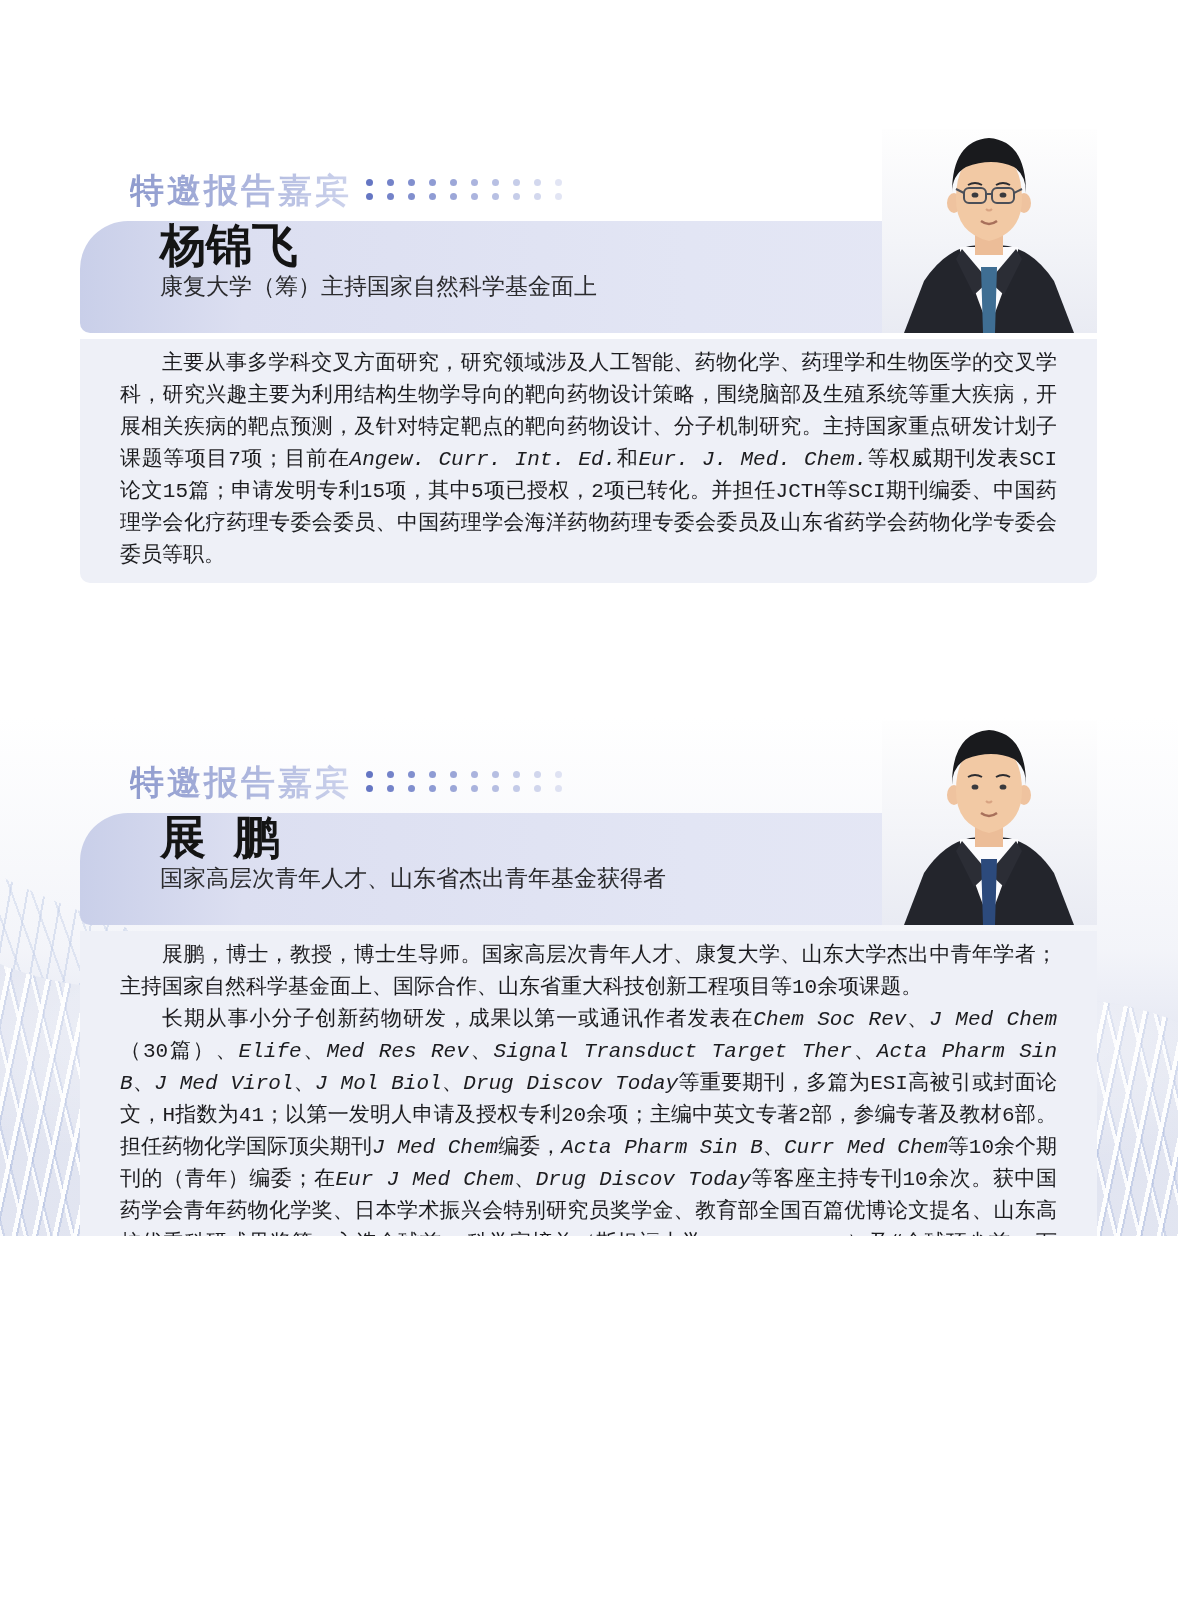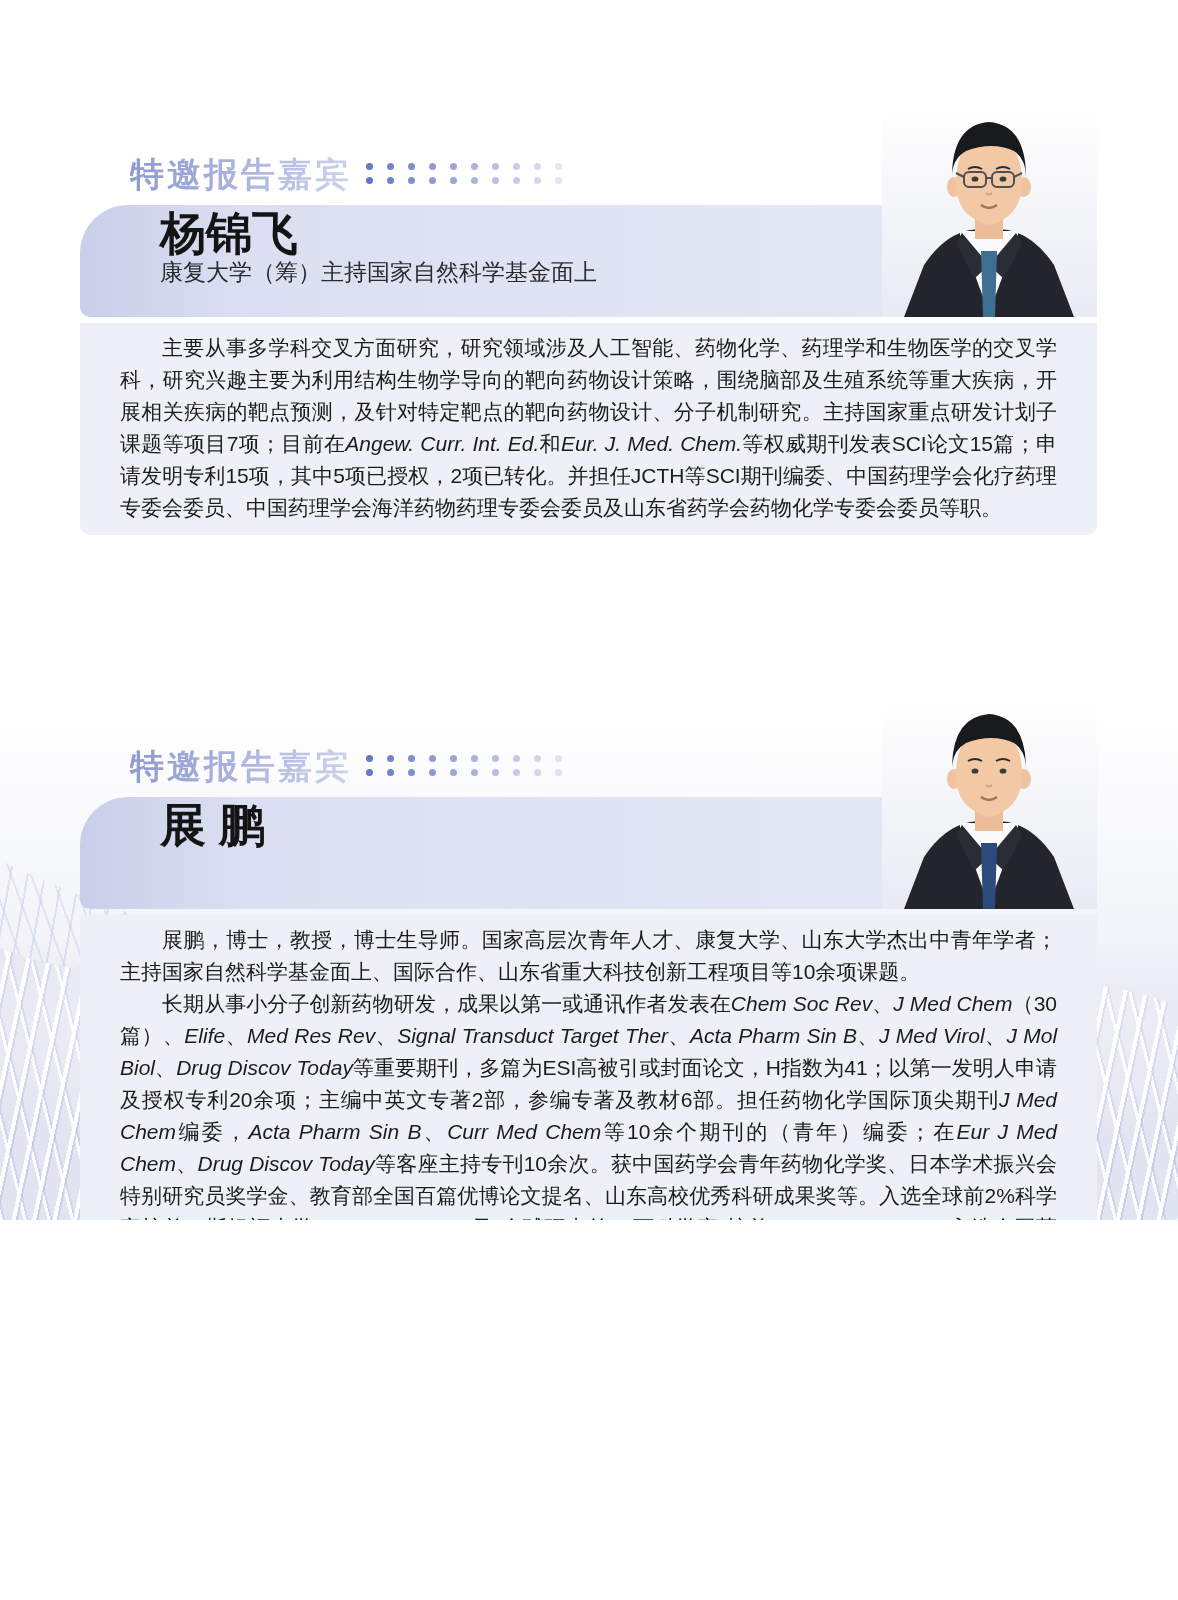--- a/index.html
+++ b/index.html
@@ -1,19 +1,19 @@
 <!DOCTYPE html>
 <html><head>
 <meta charset="utf-8">
 <style>
   html,body{margin:0;padding:0;background:#ffffff;}
   .page{
-    position:relative;width:1178px;height:1220px;margin:0 auto;
+    position:relative;width:1178px;height:1220px;margin:16px auto;
     background:#ffffff;overflow:hidden;
-    font-family:Liberation Sans, sans-serif;
+    font-family:Liberation Mono, monospace;
   }
 
   
   .speaker-section{position:absolute;left:0;width:1178px;height:592px;}
 
   .sec-title{
     position:absolute;left:130px;top:152px;margin:0;
     font-size:34px;font-weight:bold;letter-spacing:3px;
     color:#9da8d6;
     background:linear-gradient(90deg,#8f9bce 0%,#aeb7de 55%,#cdd3ec 100%);
@@ -166,20 +166,21 @@
         <span class="dot" style="opacity: 0.69;"></span>
         <span class="dot" style="opacity: 0.61;"></span>
         <span class="dot" style="opacity: 0.52;"></span>
         <span class="dot" style="opacity: 0.44;"></span>
         <span class="dot" style="opacity: 0.35;"></span>
         <span class="dot" style="opacity: 0.27;"></span>
         <span class="dot" style="opacity: 0.18;"></span>
       </div>
     <div class="band">
       <h2 class="spk-name">展 鹏</h2>
+      <p class="spk-title">国家高层次青年人才、山东省杰出青年基金获得者</p>
     </div>
     <div class="photo">
       <svg width="215" height="204" viewBox="0 0 215 204" xmlns="http://www.w3.org/2000/svg">
         <g>
           <path d="M22,204 L42,152 Q62,122 88,117 L107,115 L126,117 Q152,122 172,152 L192,204 Z" fill="#23252c"></path>
           <path d="M78,122 L107,200 L136,122 L136,118 L78,118 Z" fill="#fbfbfd"></path>
           <path d="M80,120 L107,152 L92,166 L74,130 Z" fill="#2b2d35"></path>
           <path d="M134,120 L107,152 L122,166 L140,130 Z" fill="#2b2d35"></path>
         </g>
         <path class="tie" d="M99,138 L115,138 L113,204 L101,204 Z" fill="#2c4a7c"></path>

